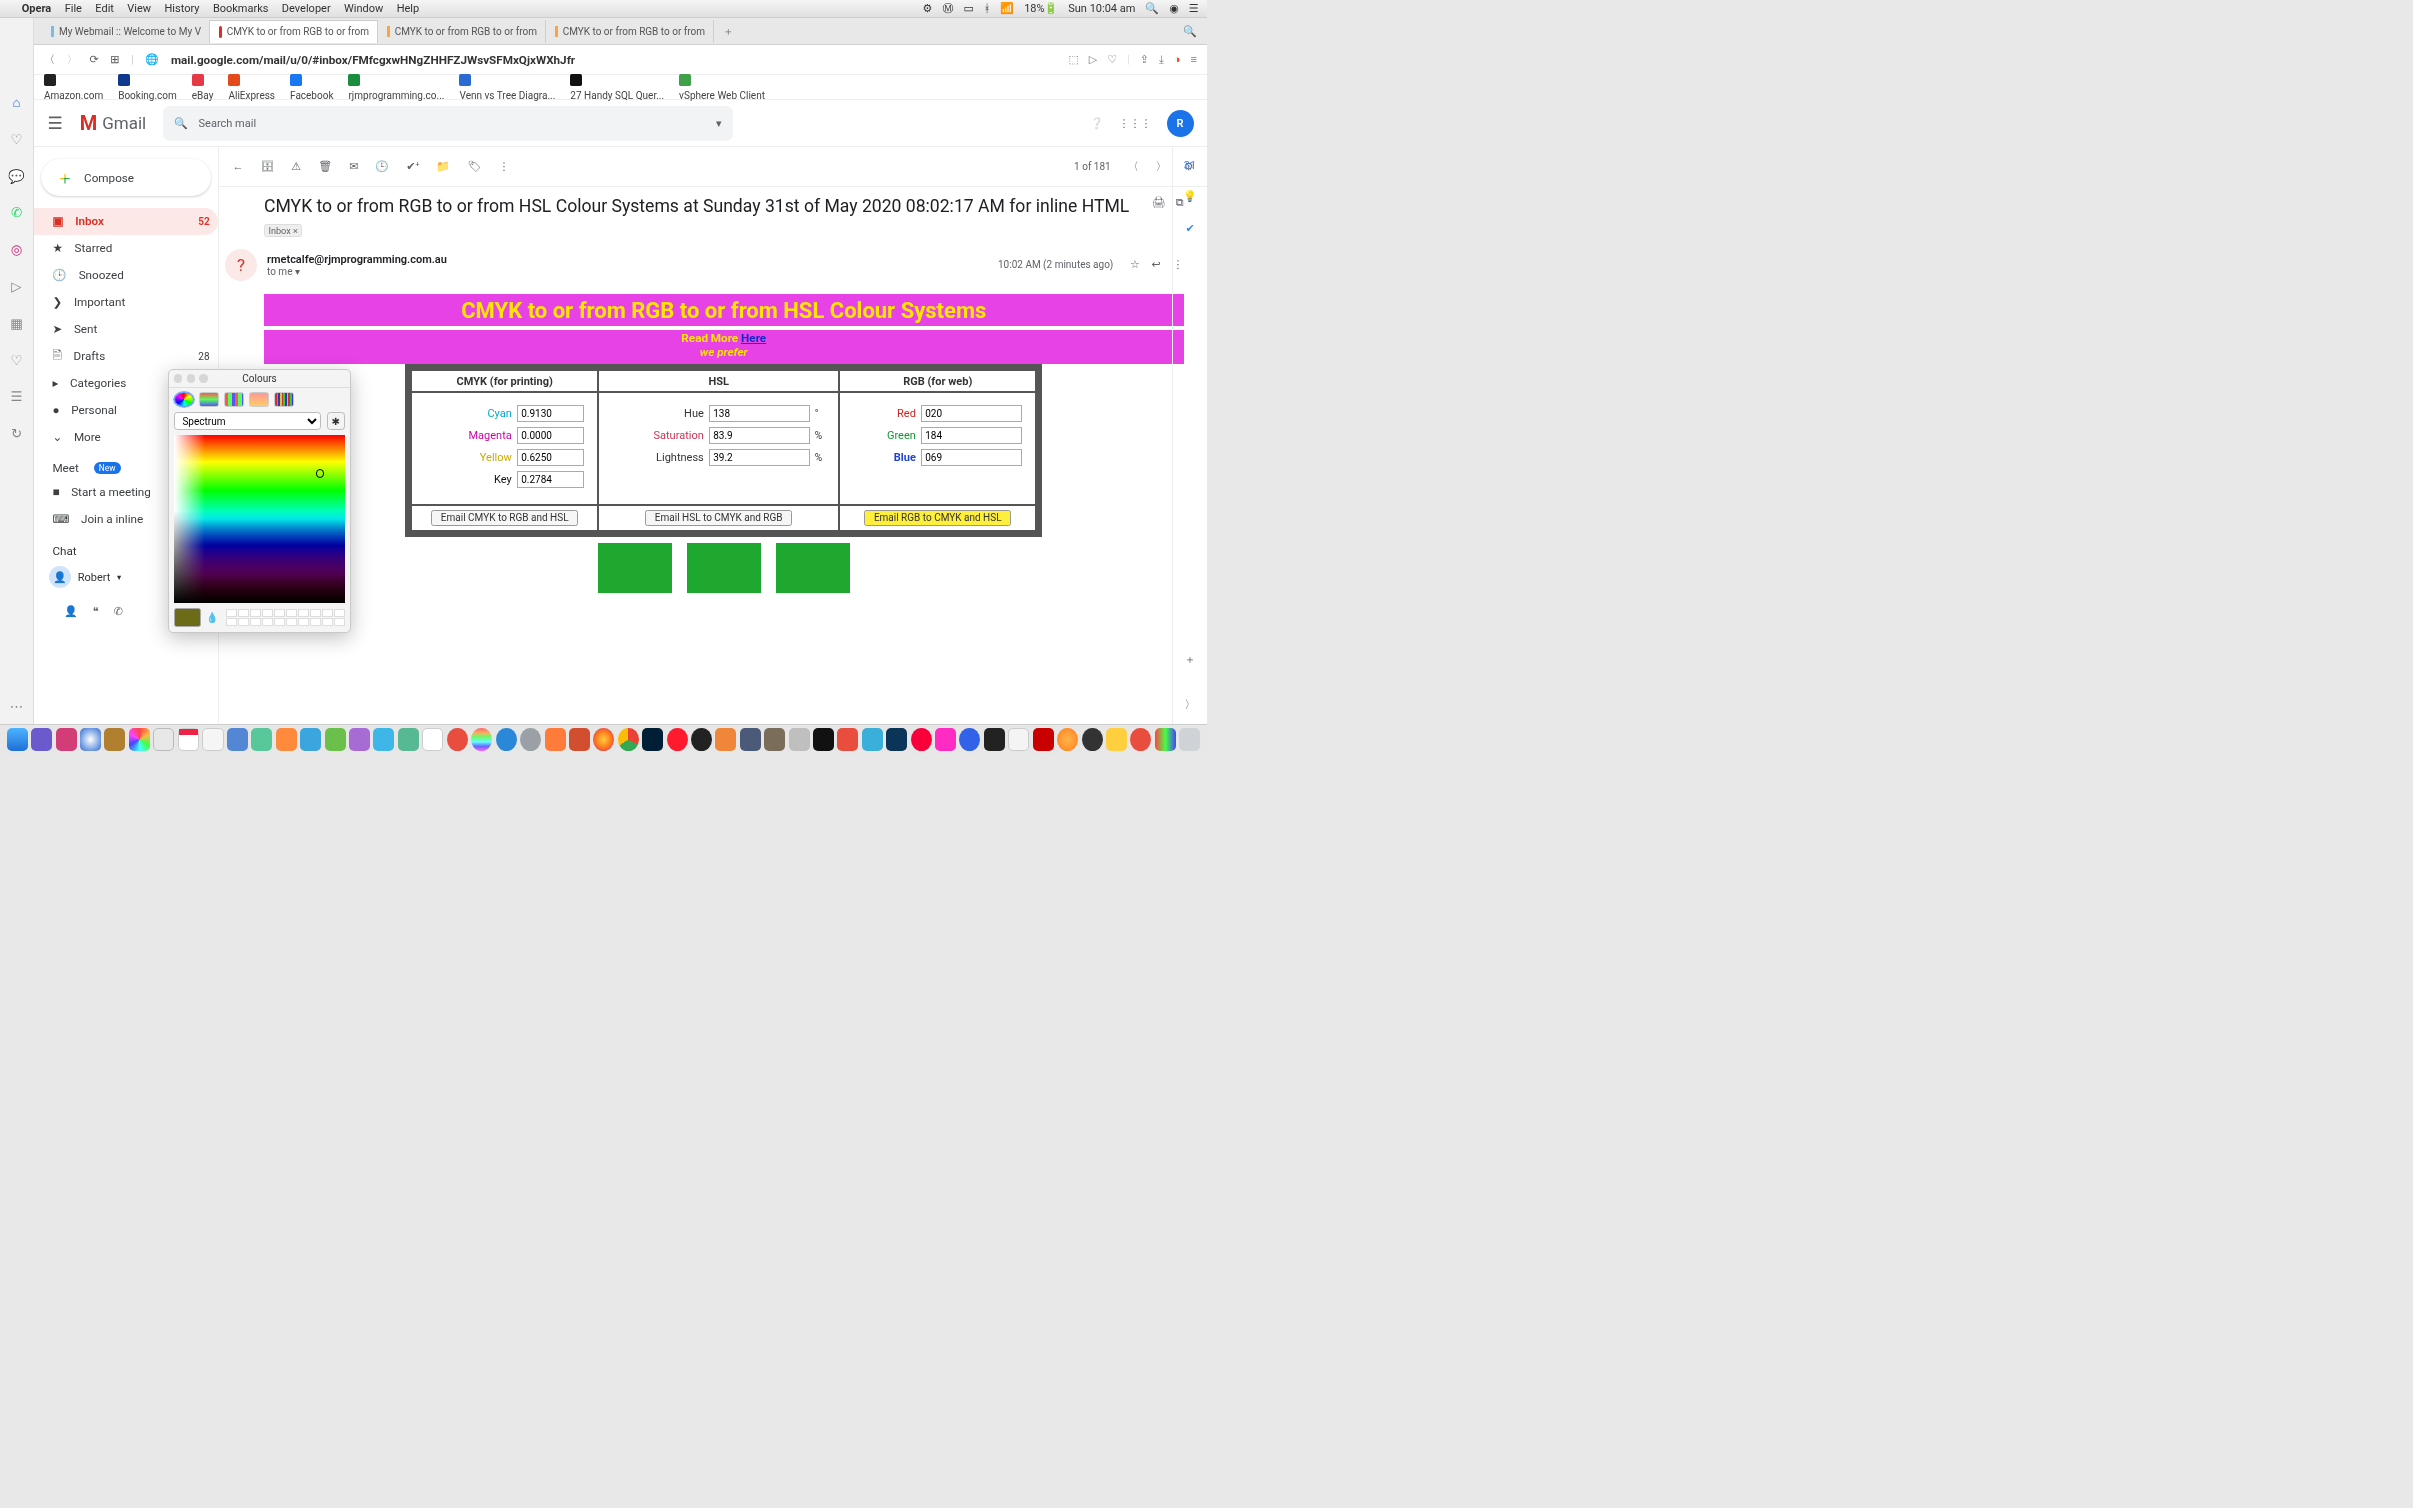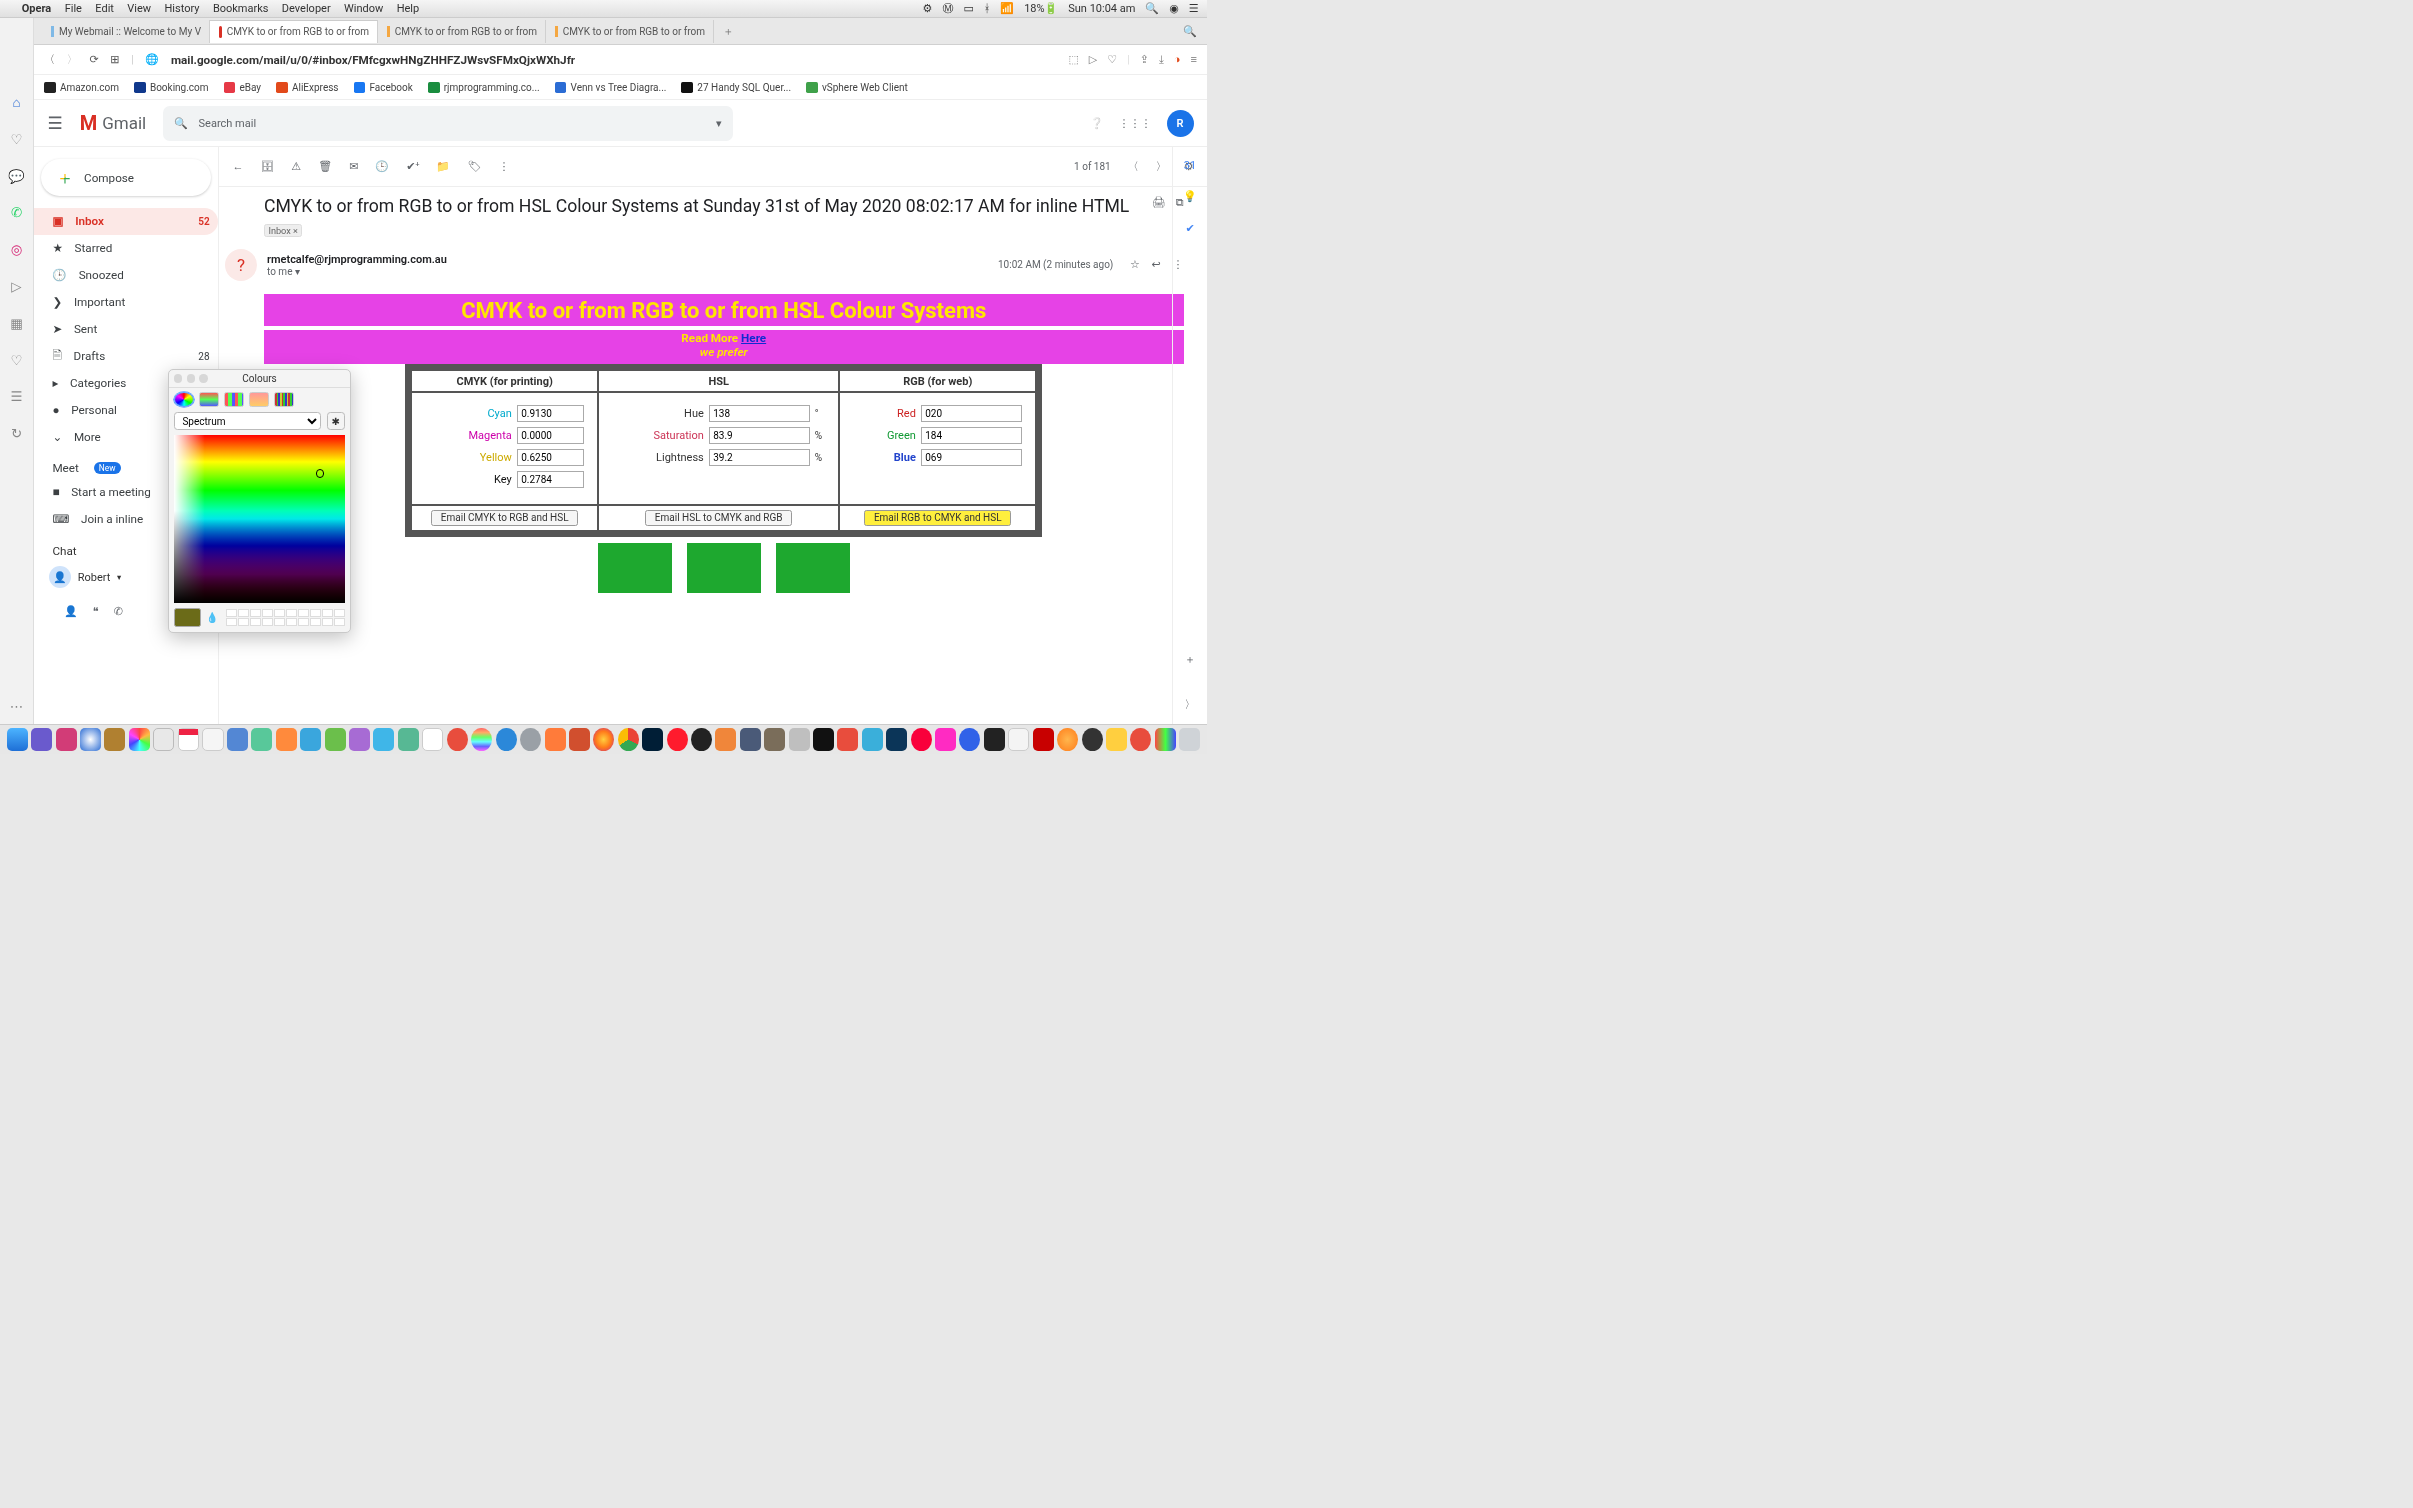--- a/index.html
+++ b/index.html
@@ -27,21 +27,21 @@
 .tab.active { background:#fff; border-top:1.7px solid #ccc; }
 .tab .fav { width:11.7px; height:11.7px; display:inline-block; }
 .tab-plus { padding:0 8.4px; color:#777; }
 .tabstrip .search-right { margin-left:auto; padding-right:10px; color:#777; }
 
 .addrbar { height:30px; display:flex; align-items:center; gap:11.7px; padding:0 10px; border-bottom:0.8px solid #eee; color:#555; }
 .addrbar .url { flex:1; font-size:11.7px; color:#333;font-weight:bold; }
 .addrbar .icons-right { display:flex; gap:10px; color:#777; }
 
 .bookbar { height:25px; display:flex; align-items:center; gap:15px; padding:0 10px; border-bottom:0.8px solid #eee; font-size:10px; color:#444; }
-.bookbar .bm { display:flex; gap:4.2px; }
+.bookbar .bm { display:flex; gap:4.2px;flex-direction:column; }
 .bookbar .bm .bi { width:11.7px; height:11.7px; display:inline-block; border-radius:1.7px; }
 
 
 .gmail { flex:1; display:flex; overflow:hidden; }
 .gmail-top { height:47px; display:flex; align-items:center; padding:0 13.4px; gap:17px; border-bottom:0.8px solid #eee; }
 .gmail-logo { display:flex; align-items:center; gap:5px; font-size:17px; color:#5f6368; }
 .gmail-logo .mark { color:#d93025; font-weight:700; font-size:20px; }
 .searchbox { flex:0 0 570px; height:35px; background:#f1f3f4; border-radius:6.7px; display:flex; align-items:center; padding:0 11.7px; color:#5f6368; gap:10px; }
 .gmail-top .right { margin-left:auto; display:flex; align-items:center; gap:15px; color:#5f6368; }
 .avatar { width:27px; height:27px; border-radius:50%; background:#1a73e8; color:#fff; display:flex; align-items:center; justify-content:center; font-weight:600; }

